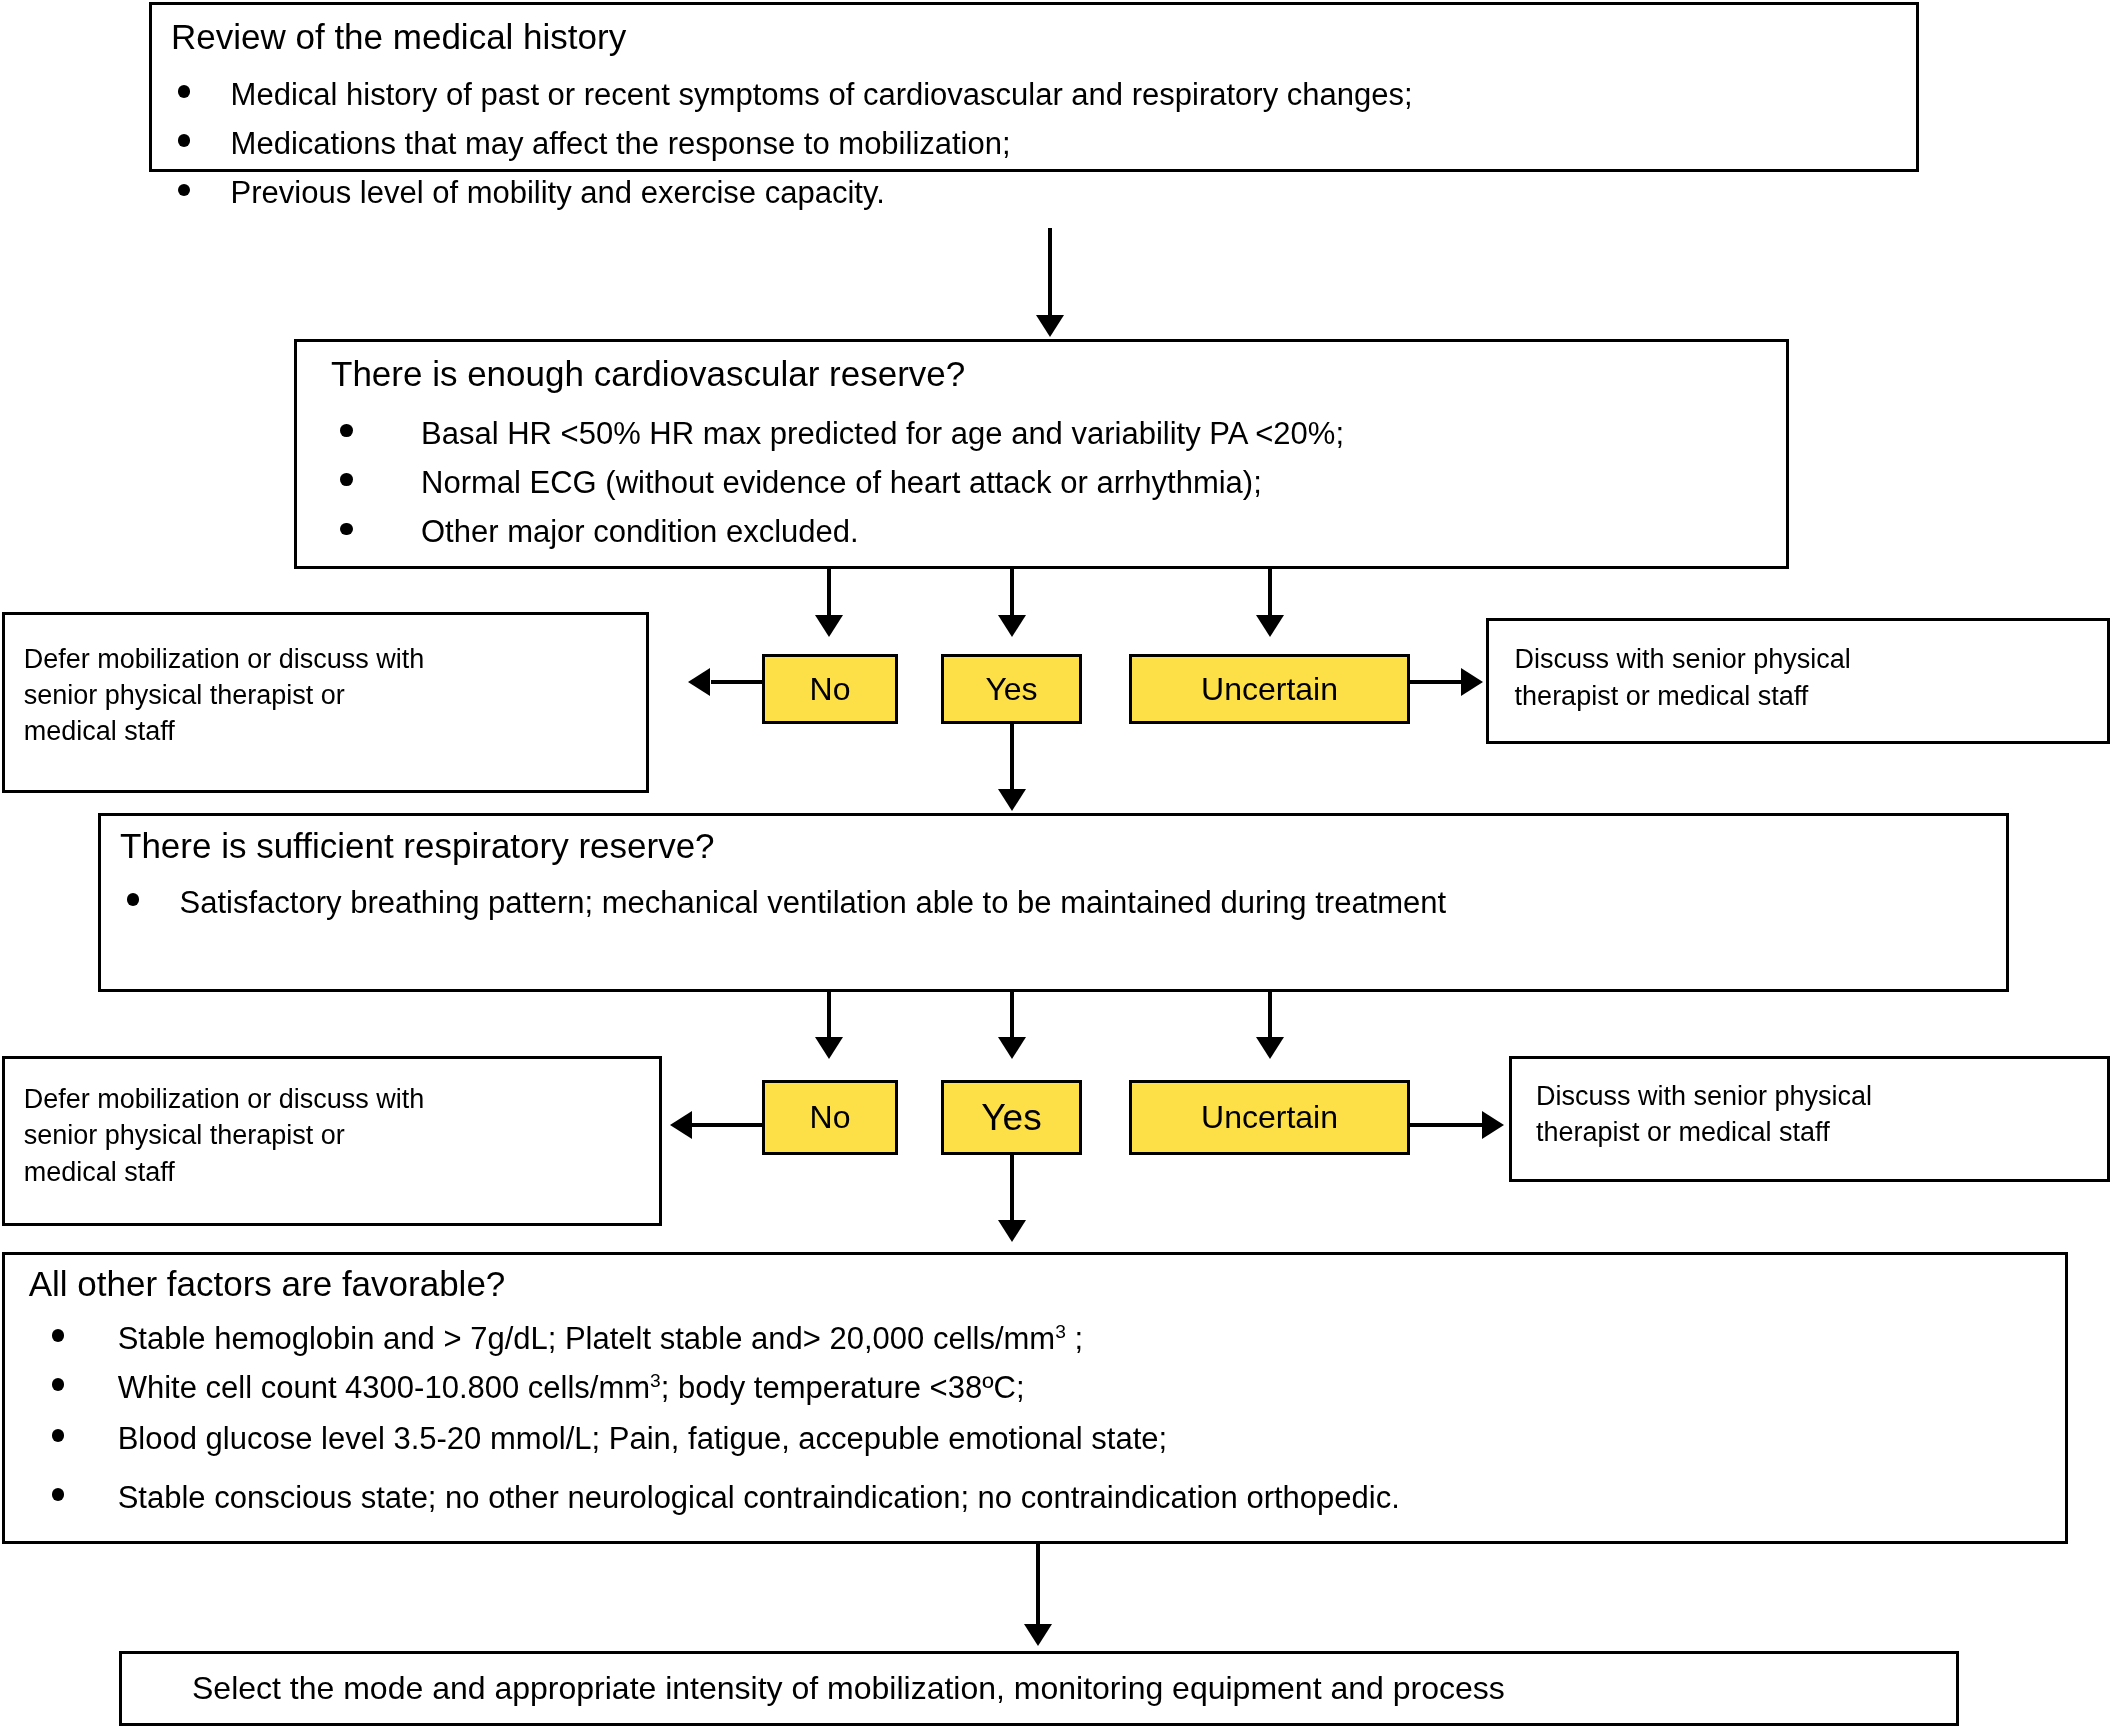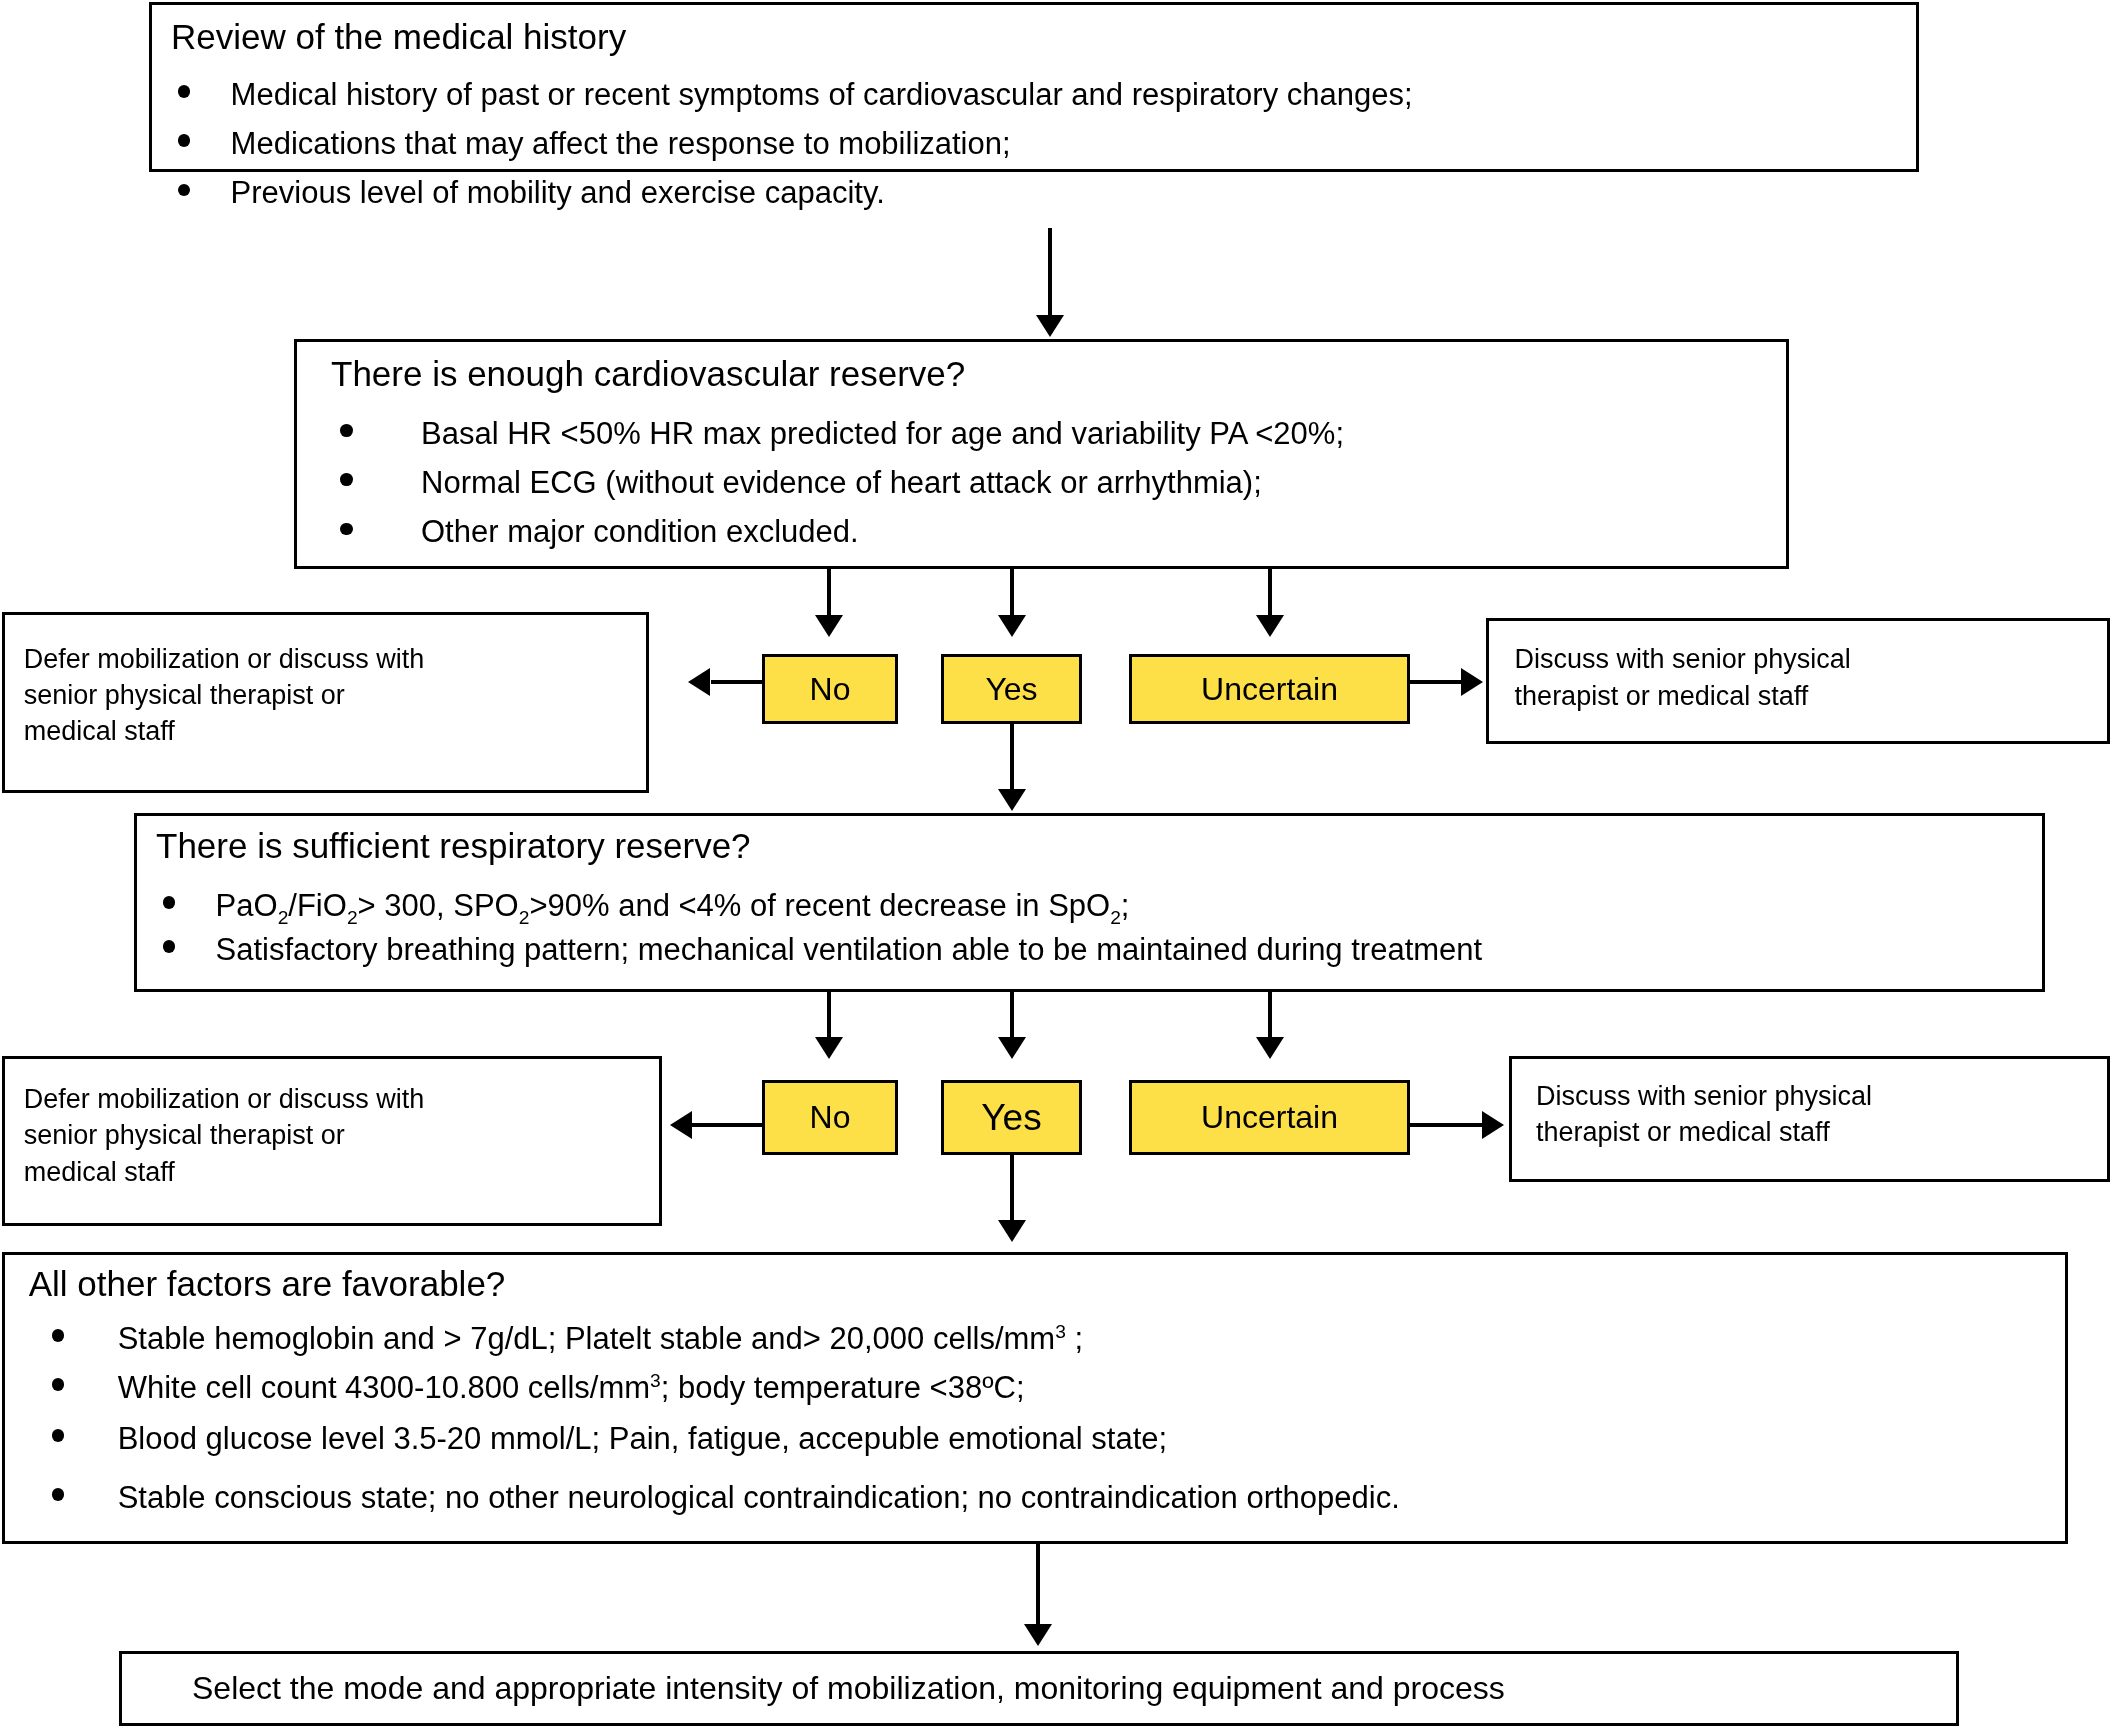--- a/index.html
+++ b/index.html
@@ -197,27 +197,23 @@
   <div class="side-box" style="left:1486px; top:618px; width:624px; height:126px;">
     <div style="position:absolute; left:25.6px; top:20.4px;">
       <div>Discuss with senior physical</div>
       <div>therapist or medical staff</div>
     </div>
   </div>
 
   <div class="conn v-line" style="left:1010px; top:724px; width:4.3px; height:77px;"></div>
   <div class="arrow-down" style="left:998px; top:789px;"></div>
 
-  <div class="box" style="left:98px; top:813px; width:1911px; height:179px;margin-left:36px;">
+  <div class="box" style="left:98px; top:813px; width:1911px; height:179px;">
     <div class="box-title" style="position:absolute; left:19px; top:10.2px;">There is sufficient respiratory reserve?</div>
     <ul class="bullets" style="position:absolute; left:25.6px; top:61px; width:1857px;">
-      <li style="margin-top:10.2px;">
-        <span class="dot"></span>
-        <span class="txt" style="margin-left:53px;"><span>PaO</span><sub>2</sub><span>/FiO</span><sub>2</sub><span>&gt; 300, SPO</span><sub>2</sub><span>&gt;90% and &lt;4% of recent decrease in SpO</span><sub>2</sub><span>;</span></span>
-      </li>
       <li style="margin-top:6.8px;">
         <span class="dot"></span>
         <span class="txt" style="margin-left:53px;">Satisfactory breathing pattern; mechanical ventilation able to be maintained during treatment</span>
       </li>
     </ul>
   </div>
 
   <div class="conn v-line" style="left:827px; top:992px; width:4.3px; height:51px;"></div>
   <div class="arrow-down" style="left:815px; top:1037px;"></div>
 

